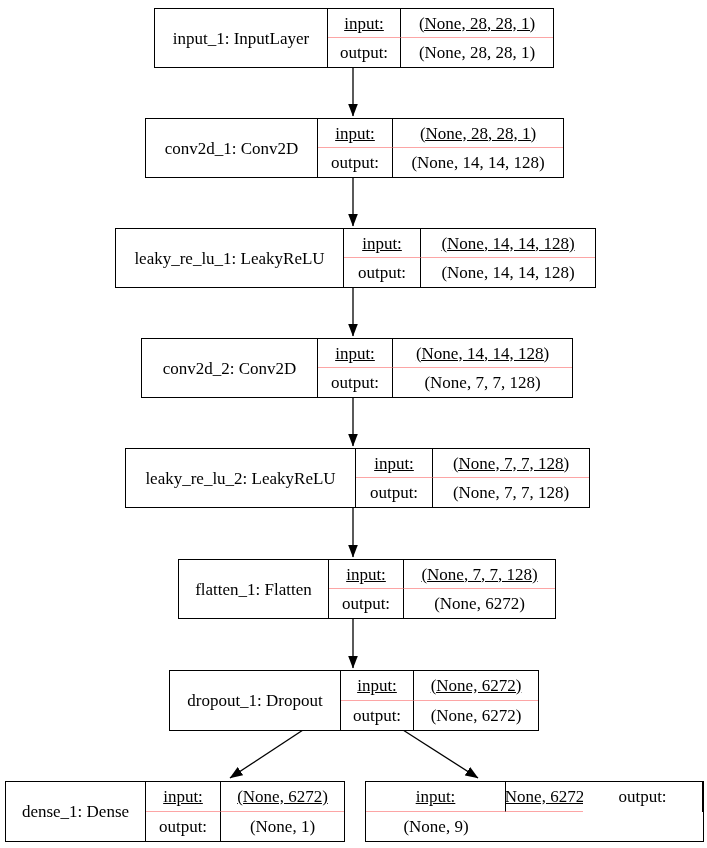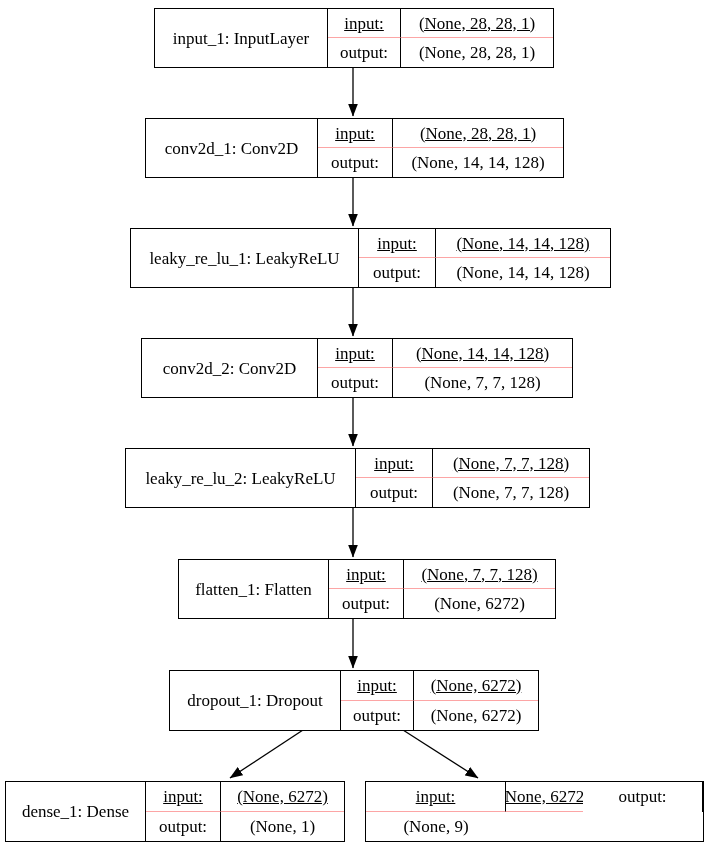--- a/index.html
+++ b/index.html
@@ -66,21 +66,21 @@
   </div>
 
   <div class="node" style="left:145px;top:118px;width:417px;height:58px;grid-template-columns:172px 75px 1fr">
     <div class="cell label">conv2d_1: Conv2D</div>
     <div class="cell io r1">input:</div>
     <div class="cell r1">(None, 28, 28, 1)</div>
     <div class="cell io">output:</div>
     <div class="cell">(None, 14, 14, 128)</div>
   </div>
 
-  <div class="node" style="left:130px;top:228px;width:479px;height:58px;grid-template-columns:228px 77px 1fr">
+  <div class="node" style="left:115px;top:228px;width:479px;height:58px;grid-template-columns:228px 77px 1fr">
     <div class="cell label">leaky_re_lu_1: LeakyReLU</div>
     <div class="cell io r1">input:</div>
     <div class="cell r1">(None, 14, 14, 128)</div>
     <div class="cell io">output:</div>
     <div class="cell">(None, 14, 14, 128)</div>
   </div>
 
   <div class="node" style="left:141px;top:338px;width:430px;height:58px;grid-template-columns:176px 75px 1fr">
     <div class="cell label">conv2d_2: Conv2D</div>
     <div class="cell io r1">input:</div>

